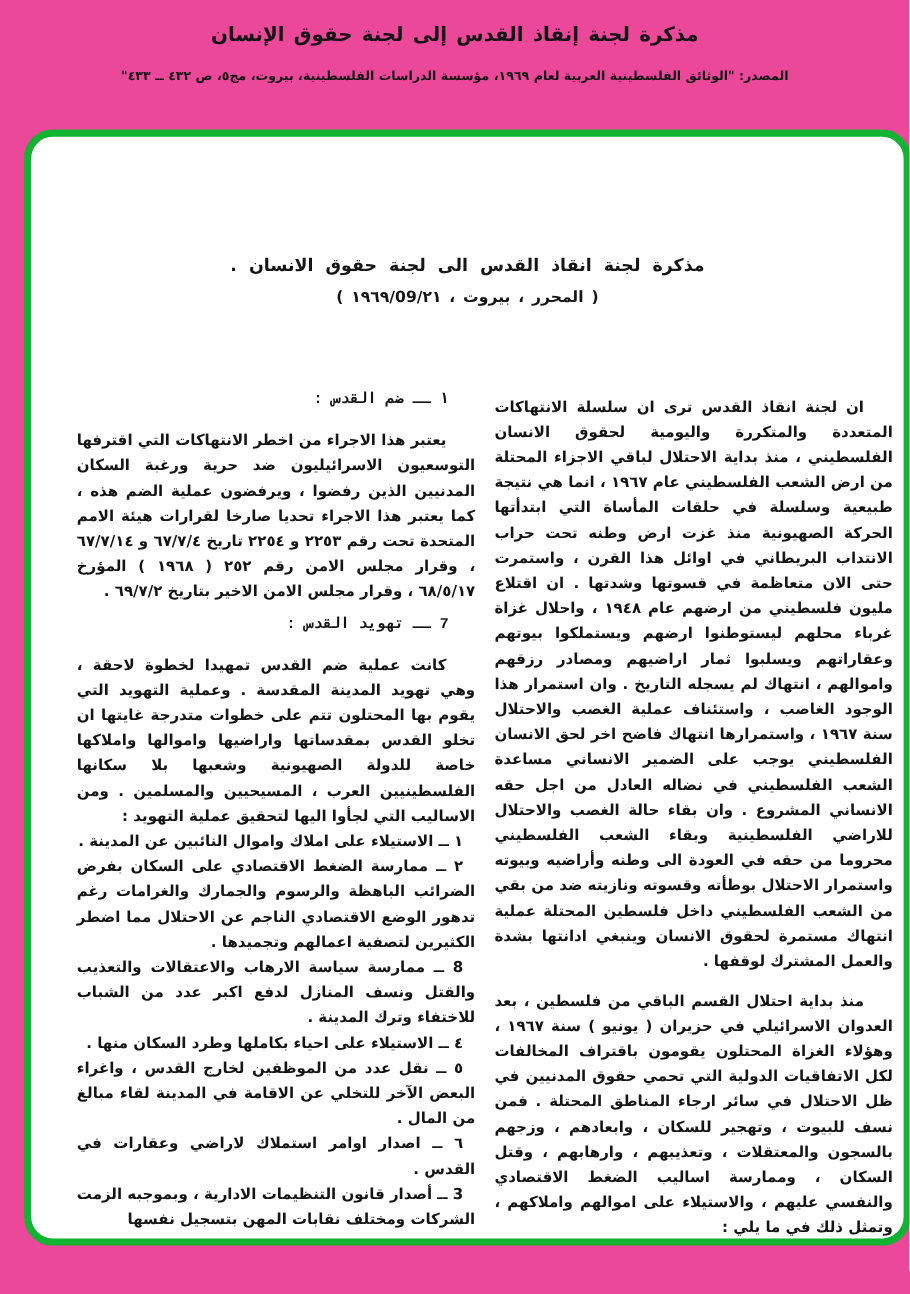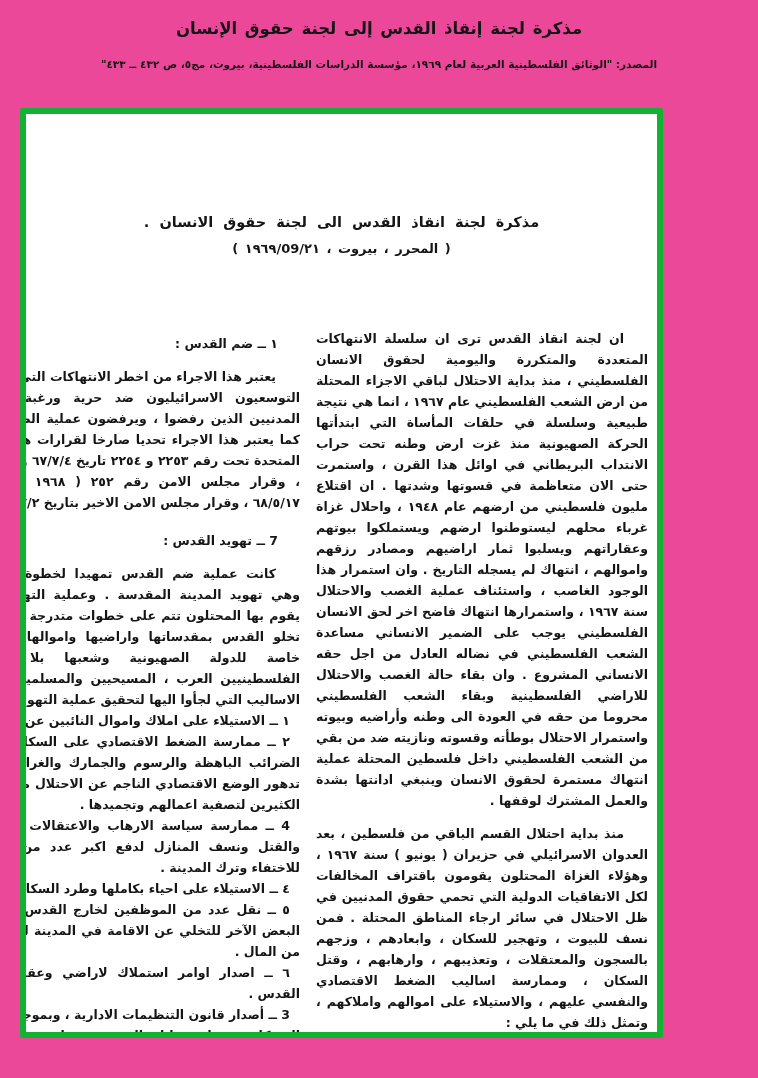--- a/index.html
+++ b/index.html
@@ -27,23 +27,23 @@
     top: 58px; left: 0; right: 0;
     text-align: center;
     direction: rtl;
     font-size: 10.5px;
     font-weight: 700;
     letter-spacing: 0.1px;
   }
   .frame {
     position: absolute;
     left: 20px; top: 108px;
-    width: 643px; height: 930px;
+    width: 739px; height: 930px;
     border: 6px solid #12b232;
-    border-radius: 2px;
+    border-radius: 24px;
     background: #ffffff;
     overflow: hidden;
   }
   .doc-title {
     margin-top: 100px;
     text-align: center;
     direction: rtl;
     font-size: 14.5px;
     font-weight: 700;
     word-spacing: 5px;
@@ -65,21 +65,21 @@
   .col { flex: 0 0 332px; width: 332px; direction: rtl; }
   .para, .heading, .item {
     margin: 0;
     direction: rtl;
     font-size: 12.5px;
     line-height: 21px;
     font-weight: 700;
     color: #151515;
   }
   .para { text-align: justify; text-indent: 24px; margin-top: 12px; }
-  .heading { margin-right: 22px; margin-top: 17px; }
+  .heading { margin-right: 22px; margin-top: 7px; font-family: Liberation Mono, monospace; }
   .item { text-align: justify; text-indent: 10px; }
 </style>
 </head>
 <body>
 
 <div class="page">
 
   <div class="page-title">مذكرة لجنة إنقاذ القدس إلى لجنة حقوق الإنسان</div>
 
   <div class="source-line">المصدر: "الوثائق الفلسطينية العربية لعام ١٩٦٩، مؤسسة الدراسات الفلسطينية، بيروت، مج٥، ص ٤٣٢ ــ ٤٣٣"</div>
@@ -99,21 +99,21 @@
 
       <div class="col">
         <p class="heading">١ ــ ضم القدس :</p>
         <p class="para">يعتبر هذا الاجراء من اخطر الانتهاكات التي اقترفها التوسعيون الاسرائيليون ضد حرية ورغبة السكان المدنيين الذين رفضوا ، ويرفضون عملية الضم هذه ، كما يعتبر هذا الاجراء تحديا صارخا لقرارات هيئة الامم المتحدة تحت رقم ٢٢٥٣ و ٢٢٥٤ تاريخ ٦٧/٧/٤ و ٦٧/٧/١٤ ، وقرار مجلس الامن رقم ٢٥٢ ( ١٩٦٨ ) المؤرخ ٦٨/٥/١٧ ، وقرار مجلس الامن الاخير بتاريخ ٦٩/٧/٢ .</p>
 
         <p class="heading">7 ــ تهويد القدس :</p>
         <p class="para">كانت عملية ضم القدس تمهيدا لخطوة لاحقة ، وهي تهويد المدينة المقدسة . وعملية التهويد التي يقوم بها المحتلون تتم على خطوات متدرجة غايتها ان تخلو القدس بمقدساتها واراضيها واموالها واملاكها خاصة للدولة الصهيونية وشعبها بلا سكانها الفلسطينيين العرب ، المسيحيين والمسلمين . ومن الاساليب التي لجأوا اليها لتحقيق عملية التهويد :</p>
 
         <p class="item">١ ــ الاستيلاء على املاك واموال النائبين عن المدينة .</p>
         <p class="item">٢ ــ ممارسة الضغط الاقتصادي على السكان بفرض الضرائب الباهظة والرسوم والجمارك والغرامات رغم تدهور الوضع الاقتصادي الناجم عن الاحتلال مما اضطر الكثيرين لتصفية اعمالهم وتجميدها .</p>
-        <p class="item">4 ــ ممارسة سياسة الارهاب والاعتقالات والتعذيب والقتل ونسف المنازل لدفع اكبر عدد من الشباب للاختفاء وترك المدينة .</p>
+        <p class="item">8 ــ ممارسة سياسة الارهاب والاعتقالات والتعذيب والقتل ونسف المنازل لدفع اكبر عدد من الشباب للاختفاء وترك المدينة .</p>
         <p class="item">٤ ــ الاستيلاء على احياء بكاملها وطرد السكان منها .</p>
         <p class="item">٥ ــ نقل عدد من الموظفين لخارج القدس ، واغراء البعض الآخر للتخلي عن الاقامة في المدينة لقاء مبالغ من المال .</p>
         <p class="item">٦ ــ اصدار اوامر استملاك لاراضي وعقارات في القدس .</p>
         <p class="item">3 ــ أصدار قانون التنظيمات الادارية ، وبموجبه الزمت الشركات ومختلف نقابات المهن بتسجيل نفسها</p>
       </div>
 
     </div>
   </div>
 </div>
 

